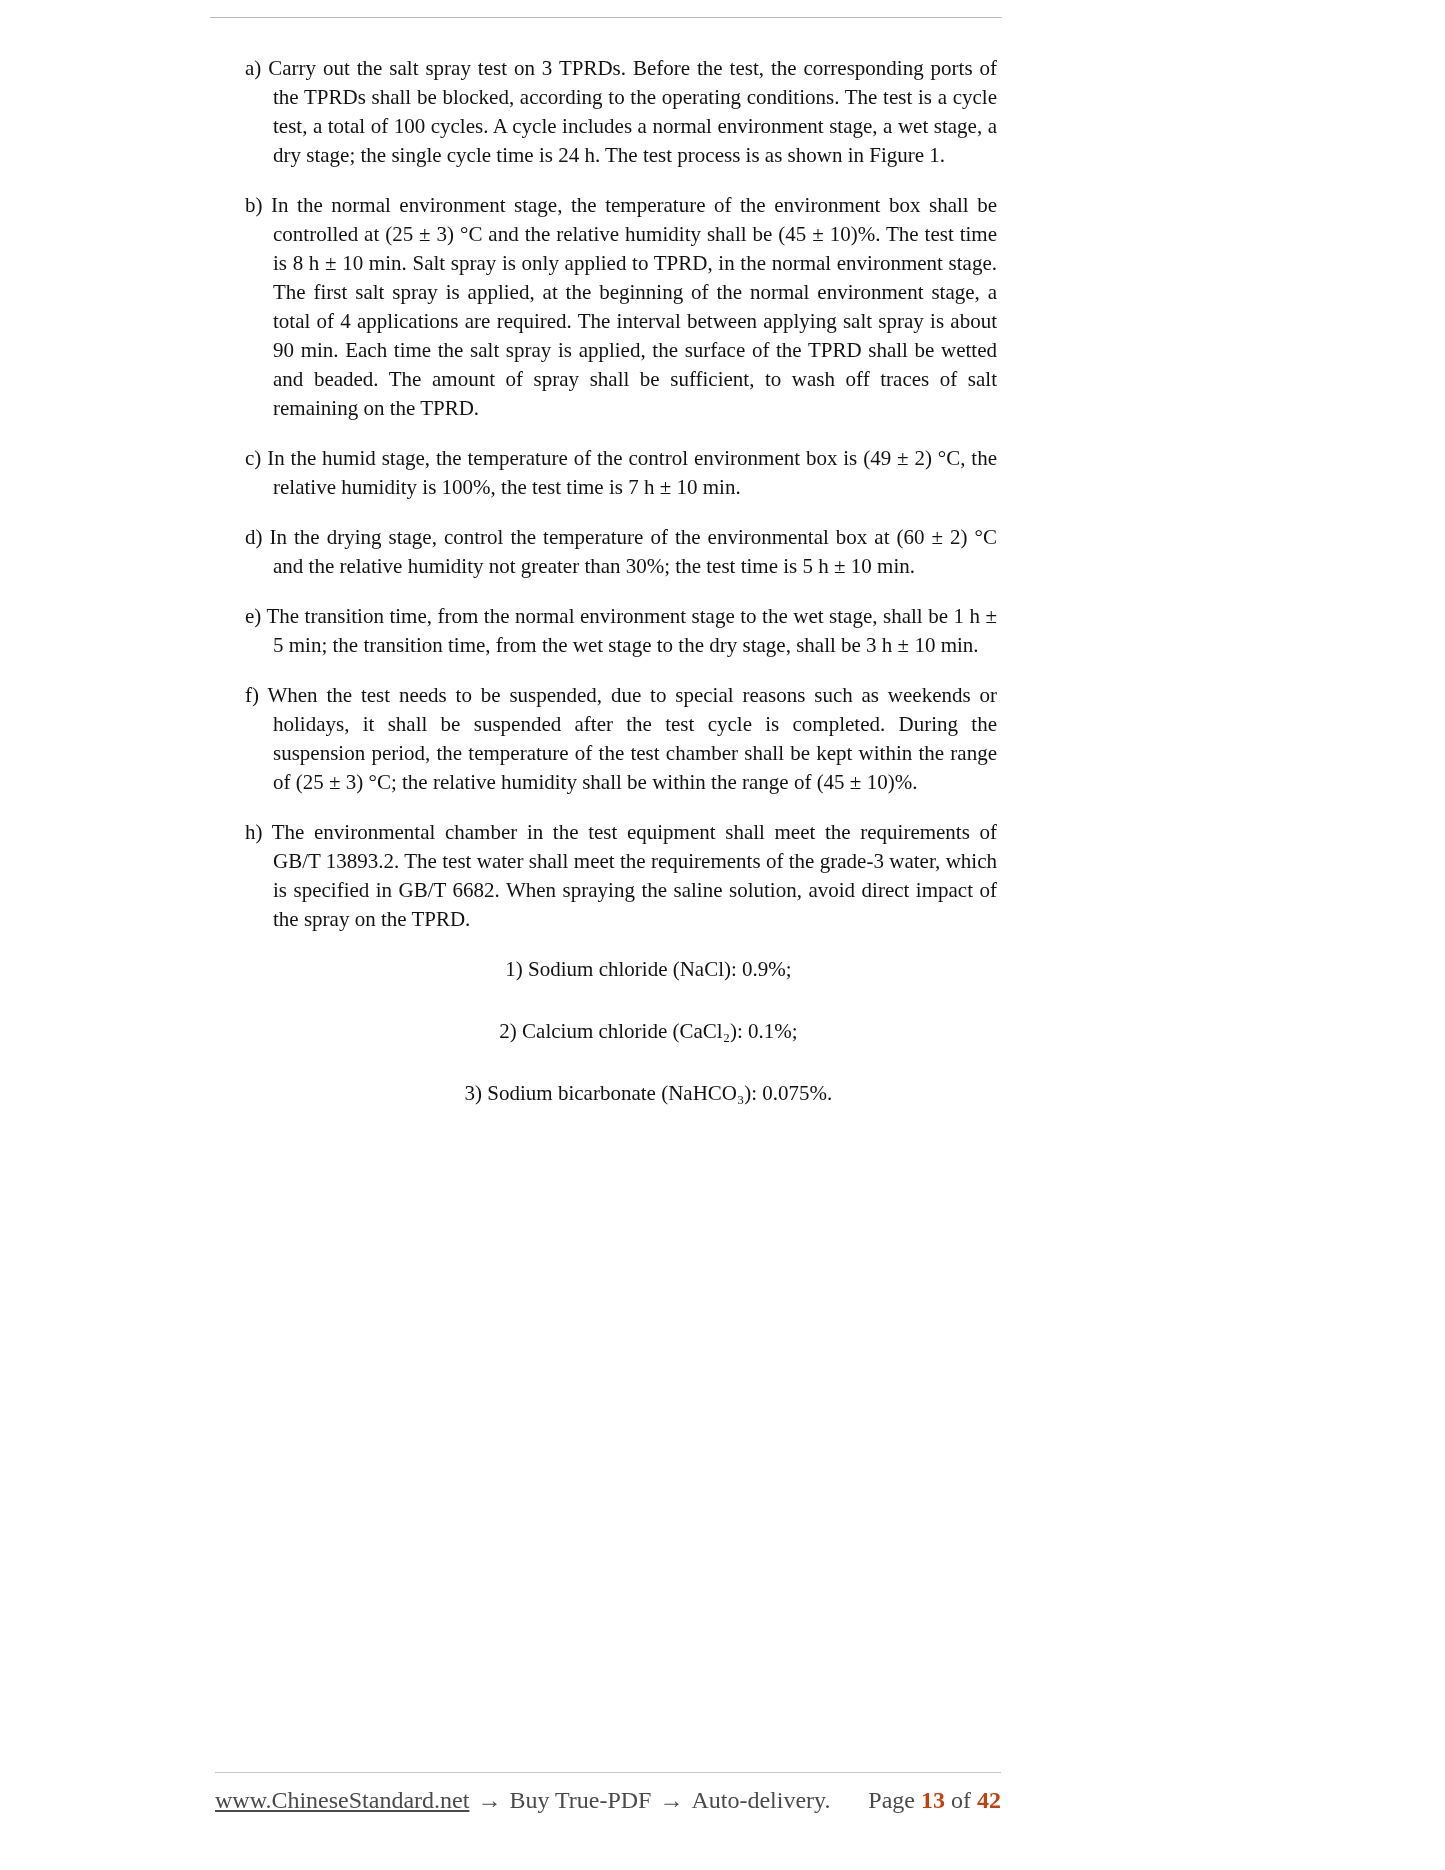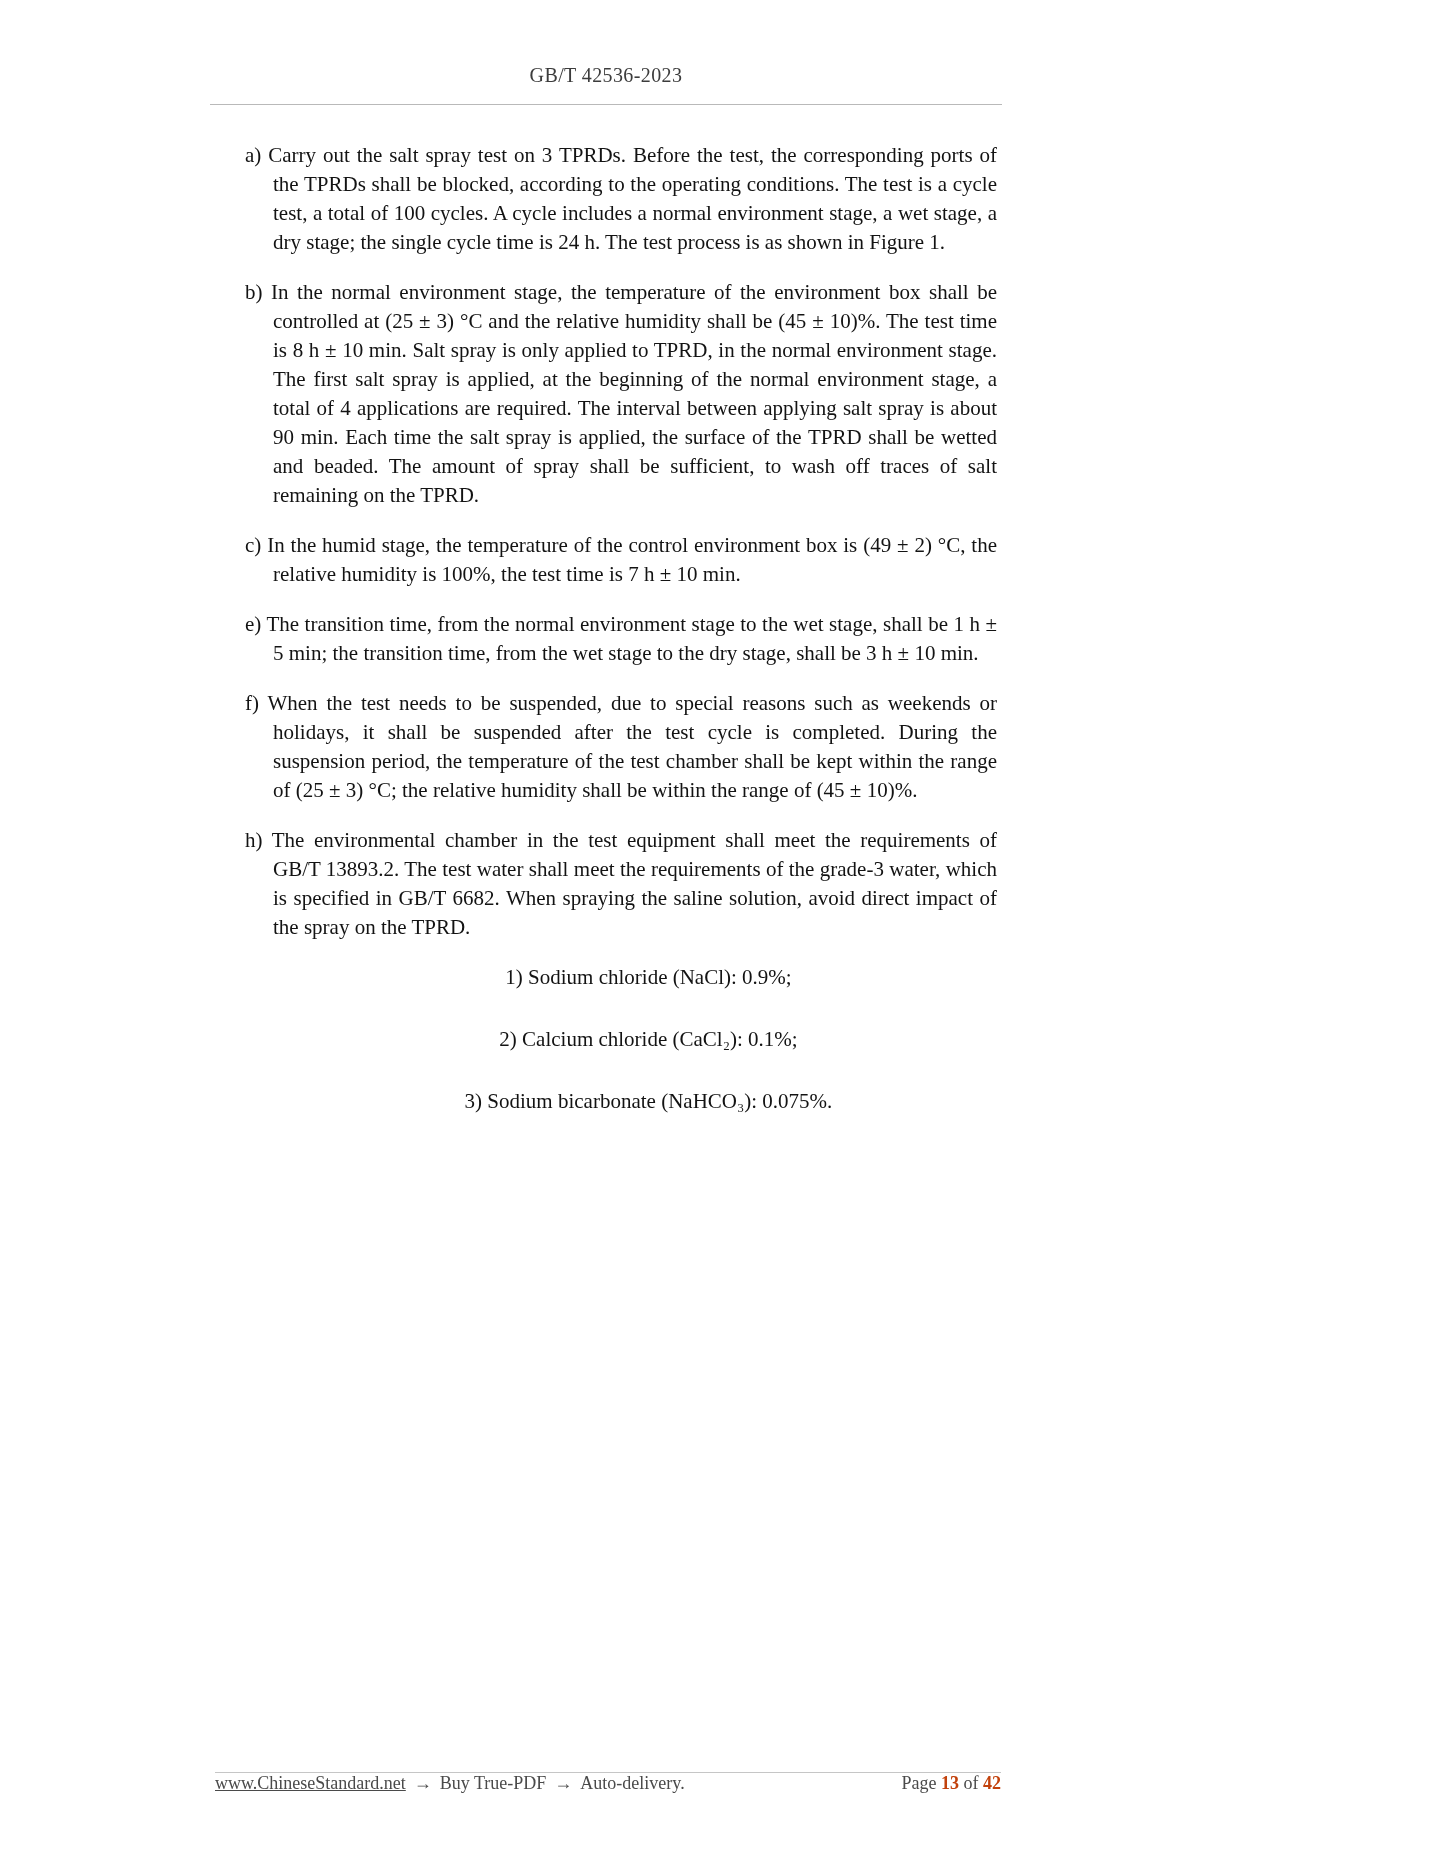--- a/index.html
+++ b/index.html
@@ -48,21 +48,22 @@
     margin-left: 55px;
     margin-bottom: 33px;
     text-align: center;
   }
   .footer {
     position: absolute;
     left: 215px;
     top: 1772px;
     width: 786px;
     border-top: 1px solid #c6c6c6;
-    font-size: 18px;
+    padding-top: 14px;
+    font-size: 24px;
     color: #4a4a4a;
     display: flex;
     justify-content: space-between;
     align-items: baseline;
     font-family: "Liberation Serif", "DejaVu Serif", serif;
   }
   .footer-left { display: flex; align-items: baseline; gap: 8px; }
   .footer-link {
     color: #4a4a4a;
     text-decoration: underline;
@@ -72,31 +73,31 @@
   .page-info { color: #4a4a4a; }
   .page-info .num { font-weight: bold; color: #c2410c; }
   .page-info span { display: inline; }
 </style>
 </head>
 <body>
 
 <div class="page">
   <div class="content">
 
-    <div class="doc-header">GB/T 42536-2023</div>
     <hr class="header-rule">
 
     <div class="body-text">
 
       <p class="item"><span>a)</span> <span>Carry out the salt spray test on 3 TPRDs. Before the test, the corresponding ports of the TPRDs shall be blocked, according to the operating conditions. The test is a cycle test, a total of 100 cycles. A cycle includes a normal environment stage, a wet stage, a dry stage; the single cycle time is 24 h. The test process is as shown in Figure 1.</span></p>
 
       <p class="item"><span>b)</span> <span>In the normal environment stage, the temperature of the environment box shall be controlled at (25 ± 3) °C and the relative humidity shall be (45 ± 10)%. The test time is 8 h ± 10 min. Salt spray is only applied to TPRD, in the normal environment stage. The first salt spray is applied, at the beginning of the normal environment stage, a total of 4 applications are required. The interval between applying salt spray is about 90 min. Each time the salt spray is applied, the surface of the TPRD shall be wetted and beaded. The amount of spray shall be sufficient, to wash off traces of salt remaining on the TPRD.</span></p>
 
       <p class="item"><span>c)</span> <span>In the humid stage, the temperature of the control environment box is (49 ± 2) °C, the relative humidity is 100%, the test time is 7 h ± 10 min.</span></p>
 
+      <p class="item"><span>d)</span> <span>In the drying stage, control the temperature of the environmental box at (60 ± 2) °C and the relative humidity not greater than 30%; the test time is 5 h ± 10 min.</span></p>
 
       <p class="item"><span>e)</span> <span>The transition time, from the normal environment stage to the wet stage, shall be 1 h ± 5 min; the transition time, from the wet stage to the dry stage, shall be 3 h ± 10 min.</span></p>
 
       <p class="item"><span>f)</span> <span>When the test needs to be suspended, due to special reasons such as weekends or holidays, it shall be suspended after the test cycle is completed. During the suspension period, the temperature of the test chamber shall be kept within the range of (25 ± 3) °C; the relative humidity shall be within the range of (45 ± 10)%.</span></p>
 
 
       <p class="item"><span>h)</span> <span>The environmental chamber in the test equipment shall meet the requirements of GB/T 13893.2. The test water shall meet the requirements of the grade-3 water, which is specified in GB/T 6682. When spraying the saline solution, avoid direct impact of the spray on the TPRD.</span></p>
 
 
       <div class="subitems">

